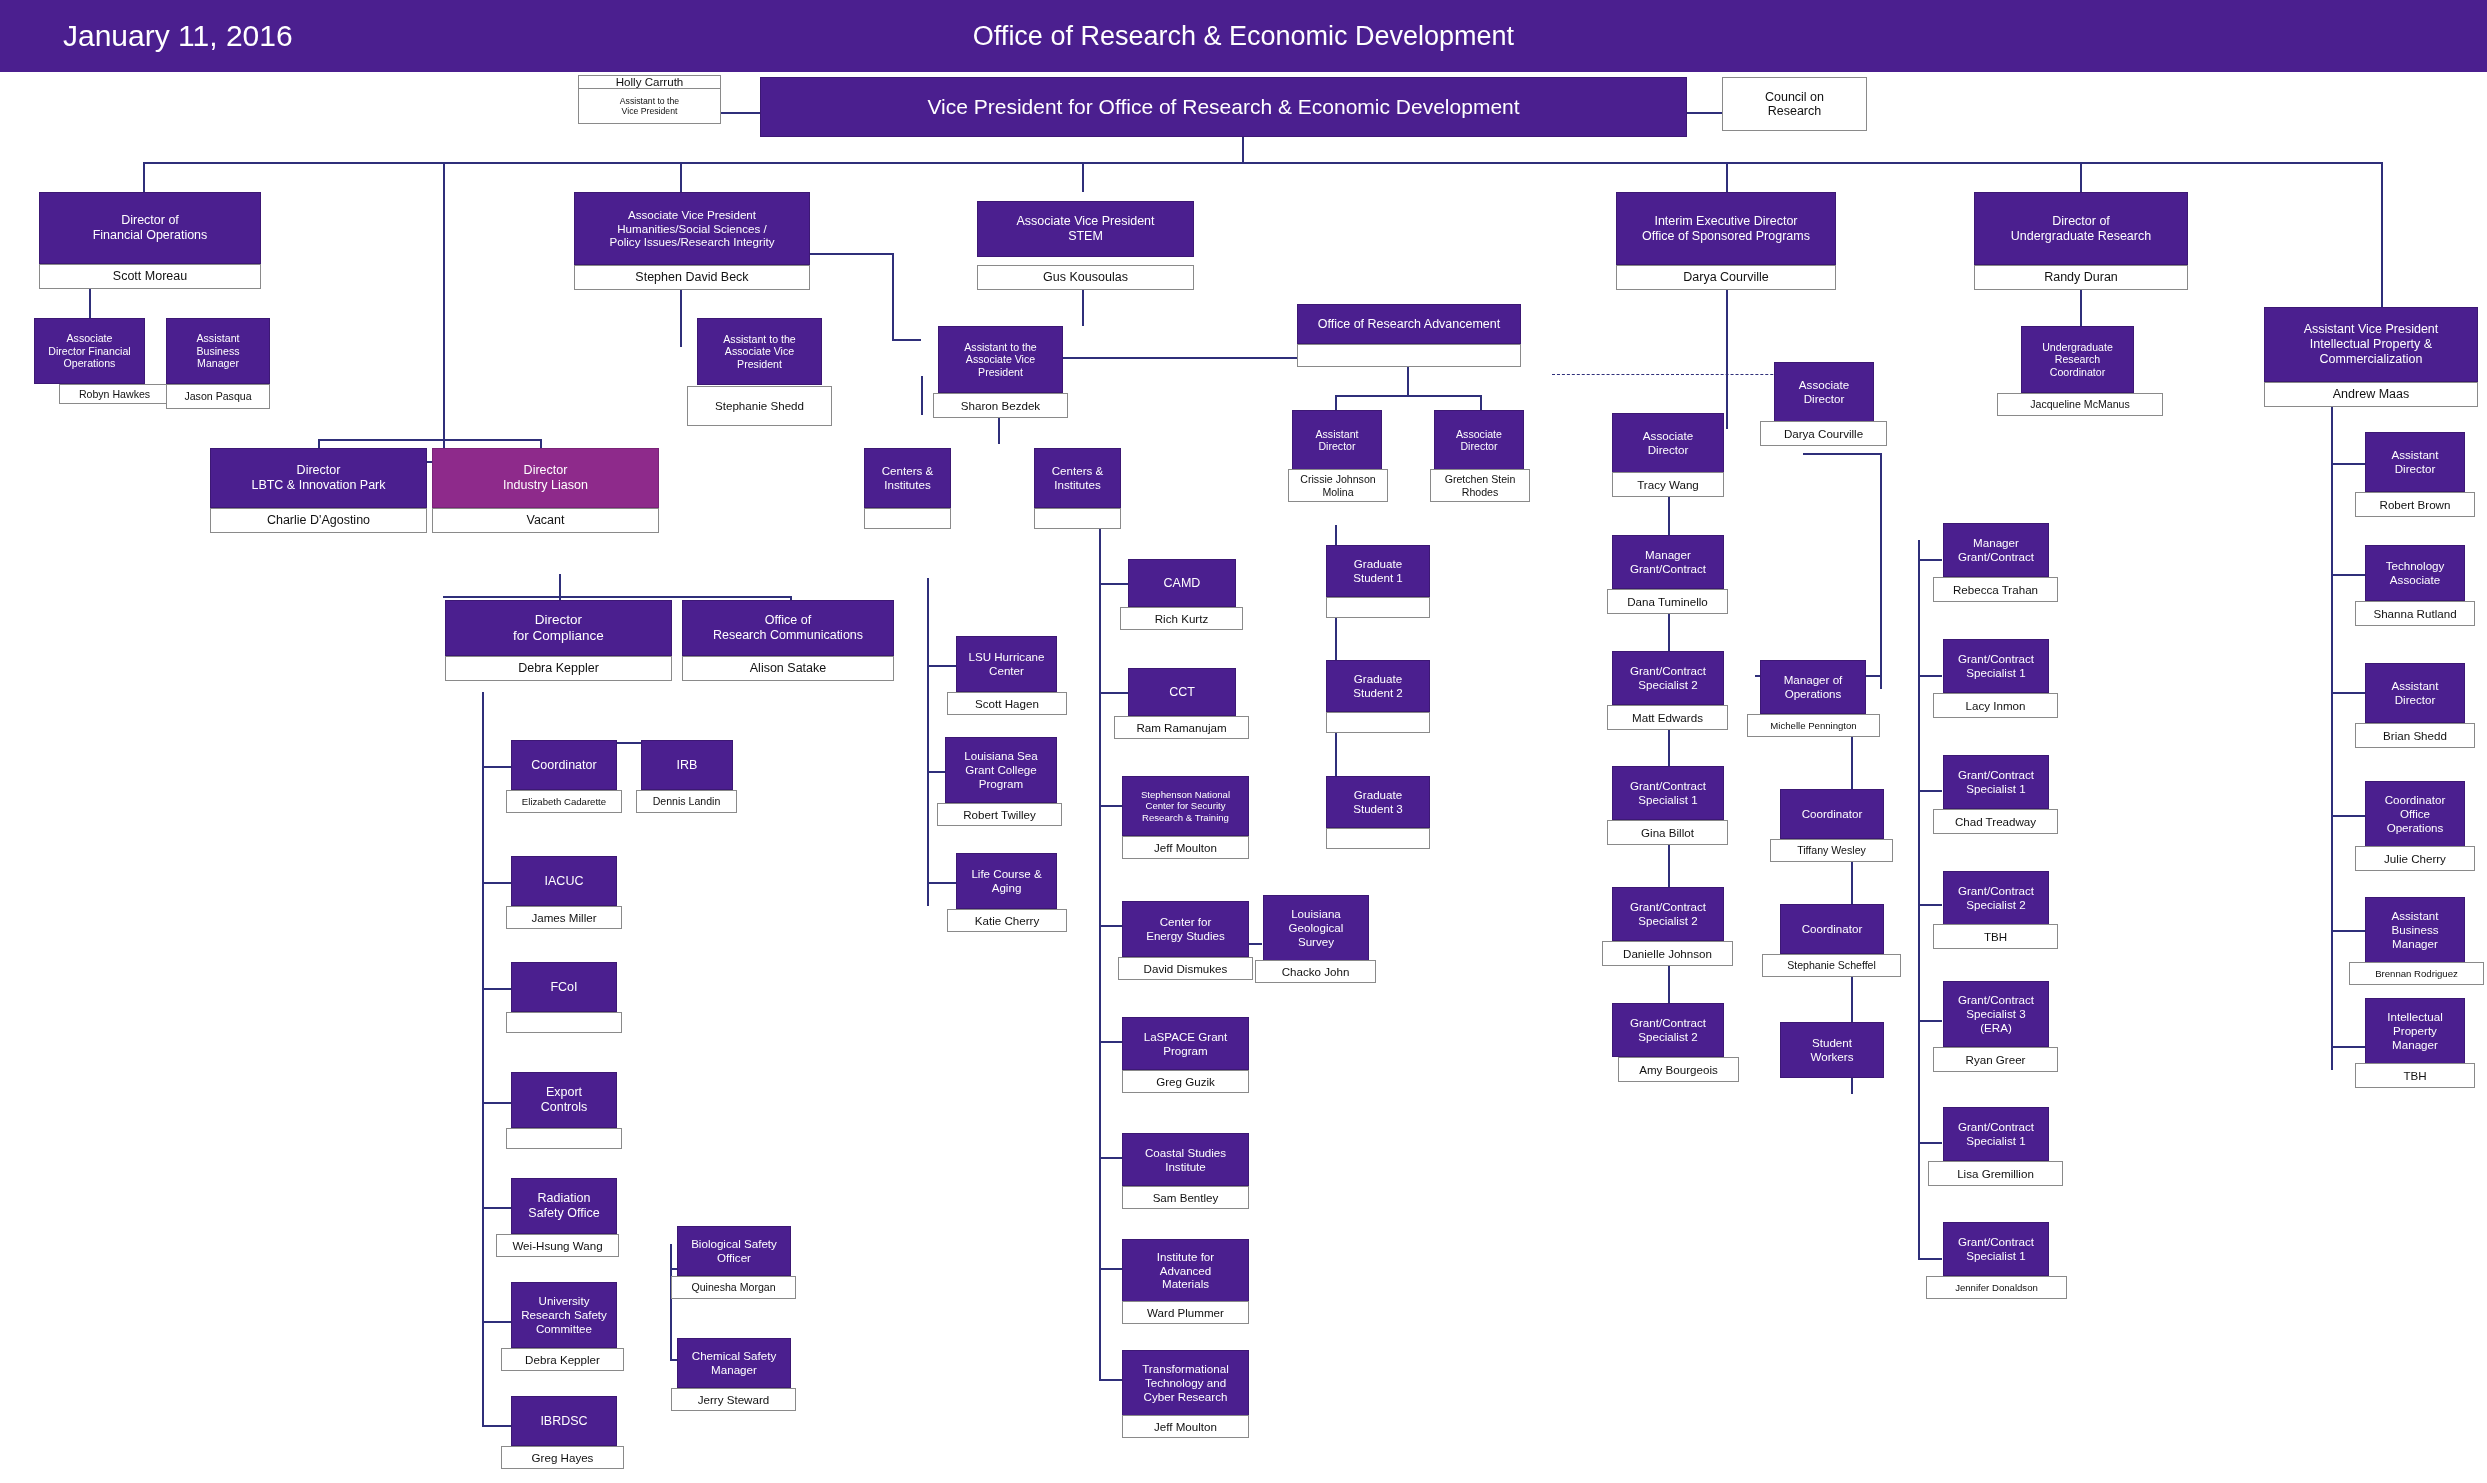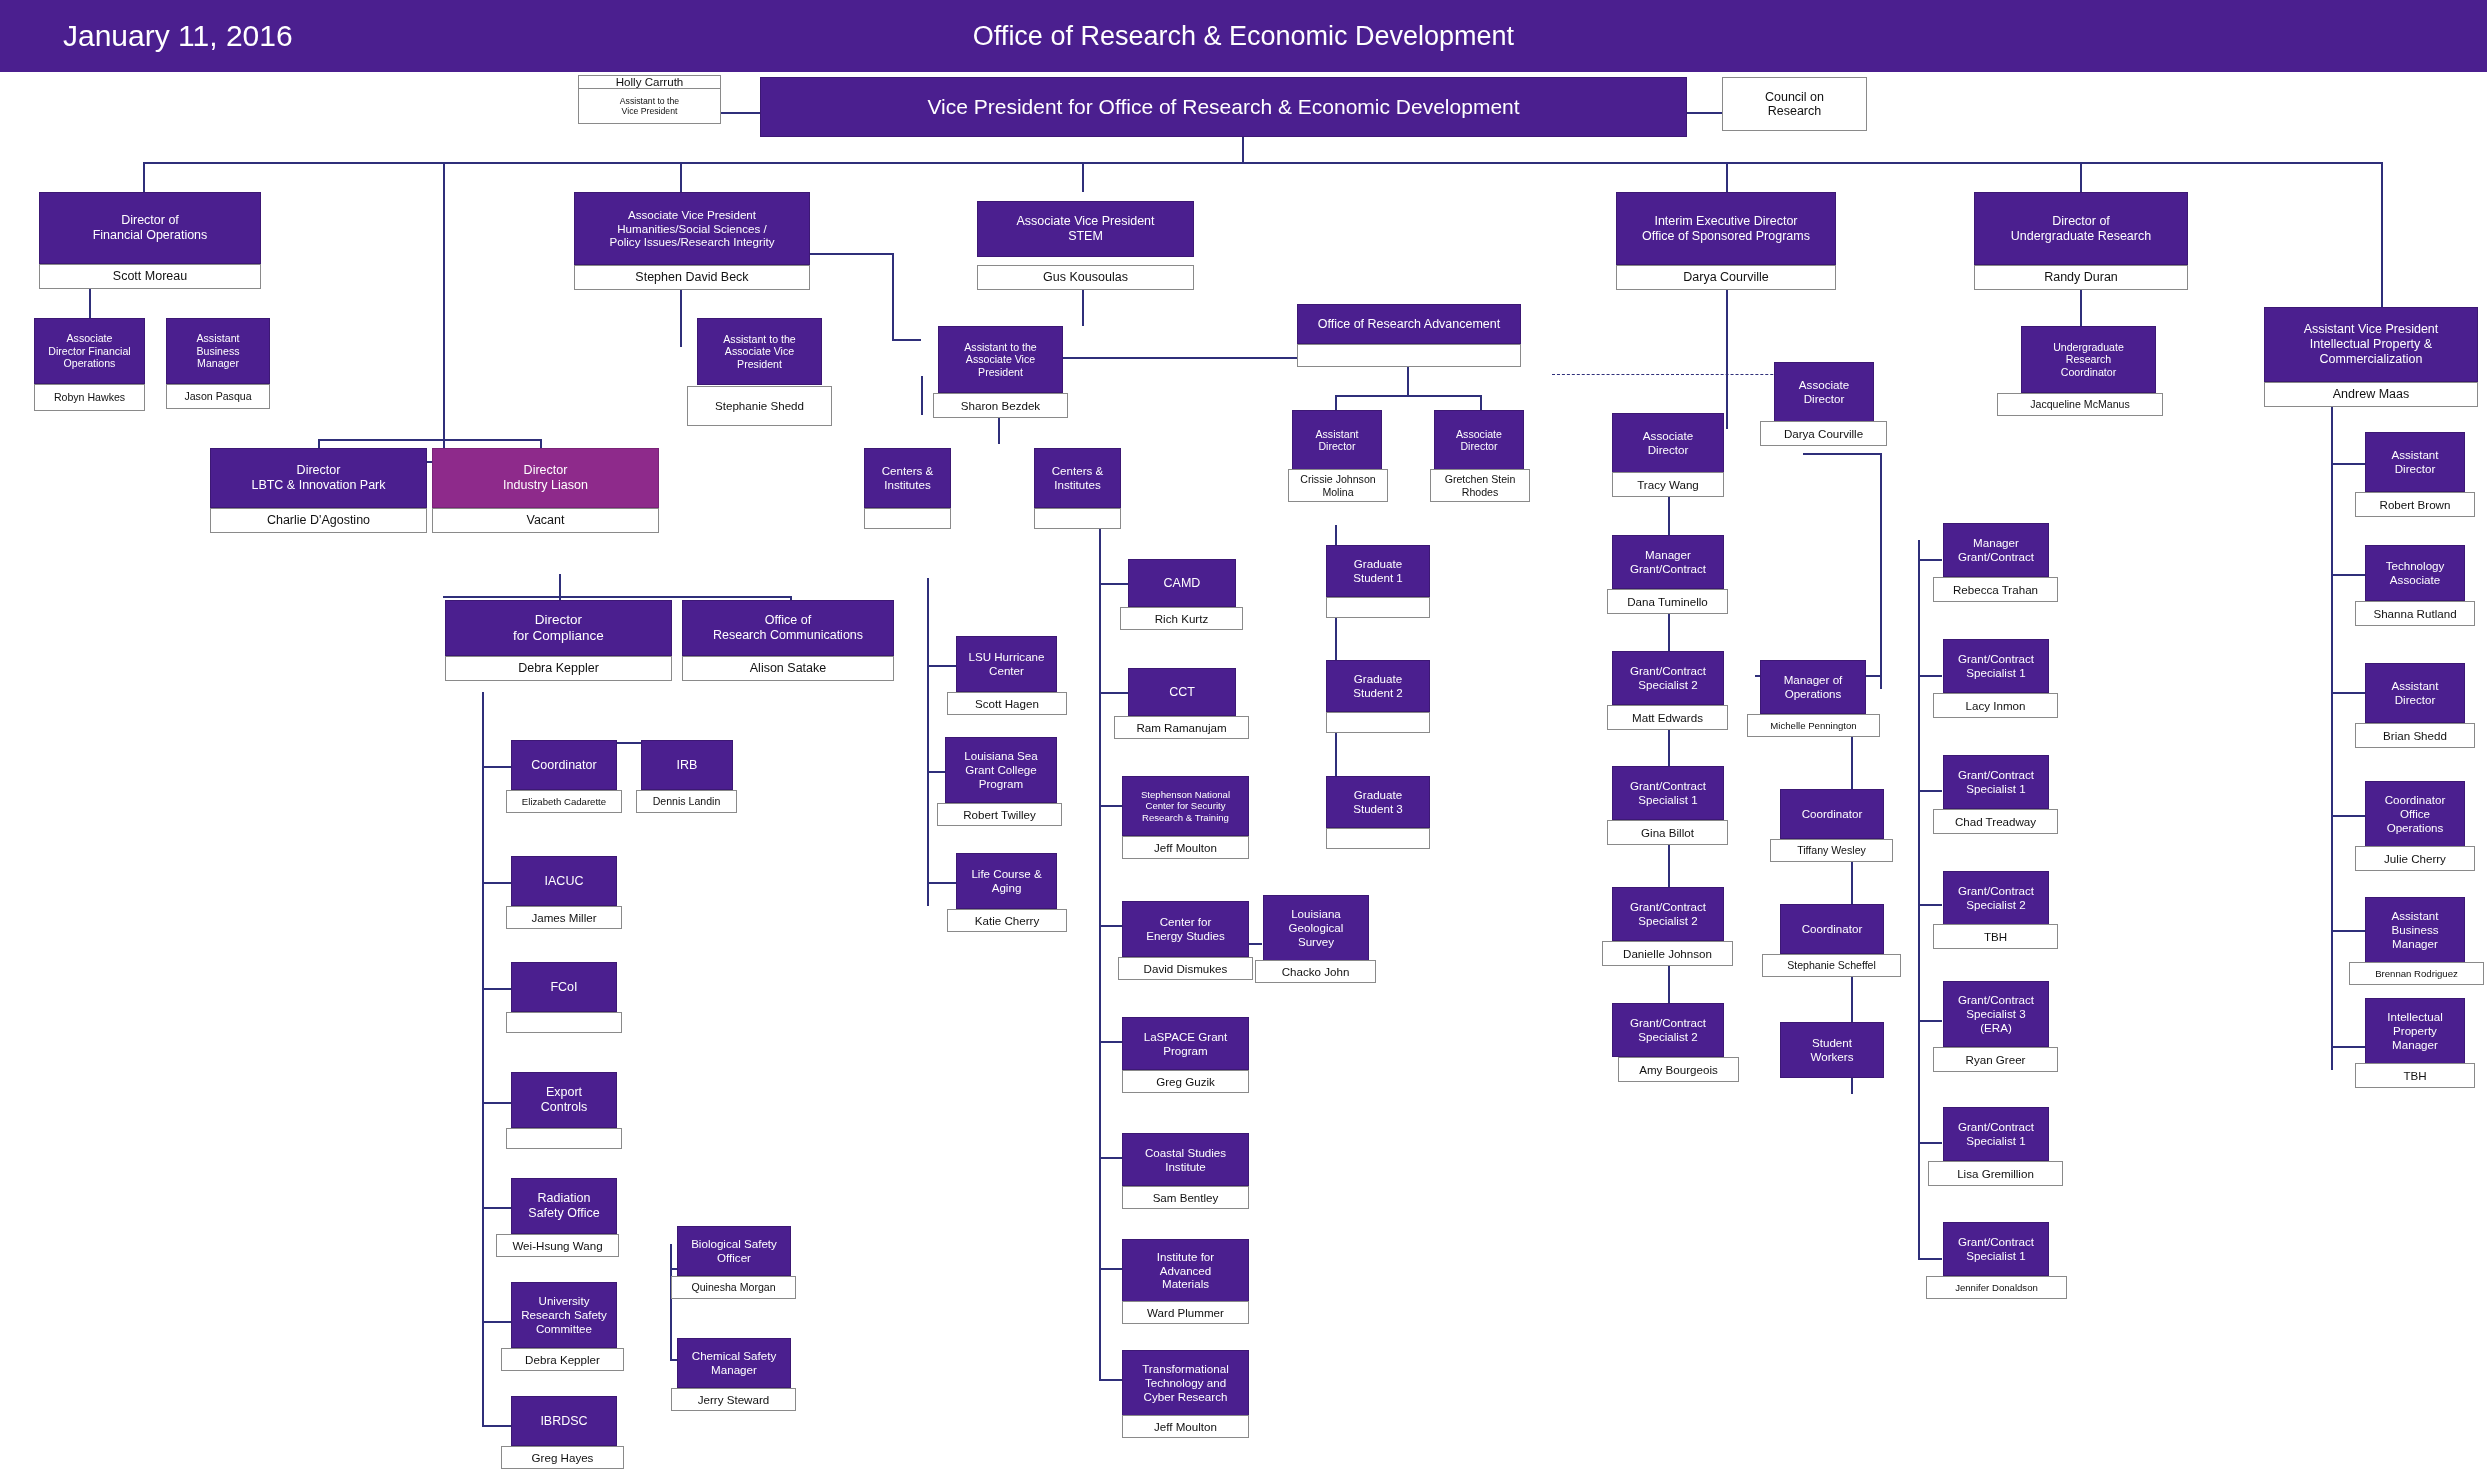--- a/index.html
+++ b/index.html
@@ -163,21 +163,21 @@
   <div class="node" style="left:39px;top:264px;width:222px;height:25px;">
     <div class="name f13" style="height:25px;display:flex;align-items:center;justify-content:center;">Scott Moreau</div>
   </div>
 
   <div class="node" style="left:34px;top:318px;width:111px;height:66px;">
     <div class="box f11" style="height:66px;white-space:pre-line;">Associate
 Director Financial
 Operations</div>
   </div>
   <div class="node" style="left:34px;top:384px;width:111px;height:25px;">
-    <div class="name f11" style="height:27px;display:flex;align-items:center;justify-content:center;">Robyn Hawkes</div>
+    <div class="name f11" style="height:20px;display:flex;align-items:center;justify-content:center;margin-left:25px;">Robyn Hawkes</div>
   </div>
 
   <div class="node" style="left:166px;top:318px;width:104px;height:66px;">
     <div class="box f11" style="height:66px;white-space:pre-line;">Assistant
 Business
 Manager</div>
   </div>
   <div class="node" style="left:166px;top:384px;width:104px;height:25px;">
     <div class="name f11" style="height:25px;display:flex;align-items:center;justify-content:center;">Jason Pasqua</div>
   </div>
@@ -415,21 +415,21 @@
   </div>
 
   <div class="node" style="left:1974px;top:192px;width:214px;height:73px;">
     <div class="box f13" style="height:73px;white-space:pre-line;">Director of
 Undergraduate Research</div>
   </div>
   <div class="node" style="left:1974px;top:265px;width:214px;height:25px;">
     <div class="name f13" style="height:25px;display:flex;align-items:center;justify-content:center;">Randy Duran</div>
   </div>
 
-  <div class="node" style="left:2021px;top:326px;width:135px;height:67px;">
+  <div class="node" style="left:2021px;top:326px;width:113px;height:67px;">
     <div class="box f11" style="height:67px;white-space:pre-line;">Undergraduate
 Research
 Coordinator</div>
   </div>
   <div class="node" style="left:1997px;top:393px;width:166px;height:23px;">
     <div class="name f11" style="height:23px;display:flex;align-items:center;justify-content:center;">Jacqueline McManus</div>
   </div>
 
   <div class="node" style="left:2264px;top:307px;width:214px;height:75px;">
     <div class="box f13" style="height:75px;white-space:pre-line;">Assistant Vice President

